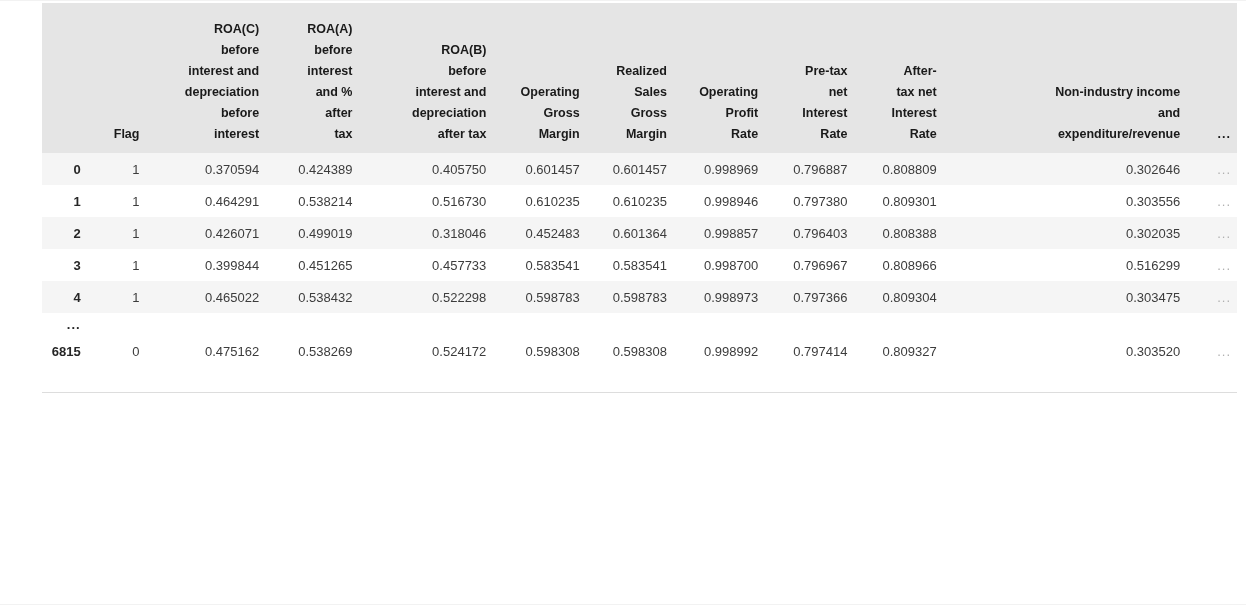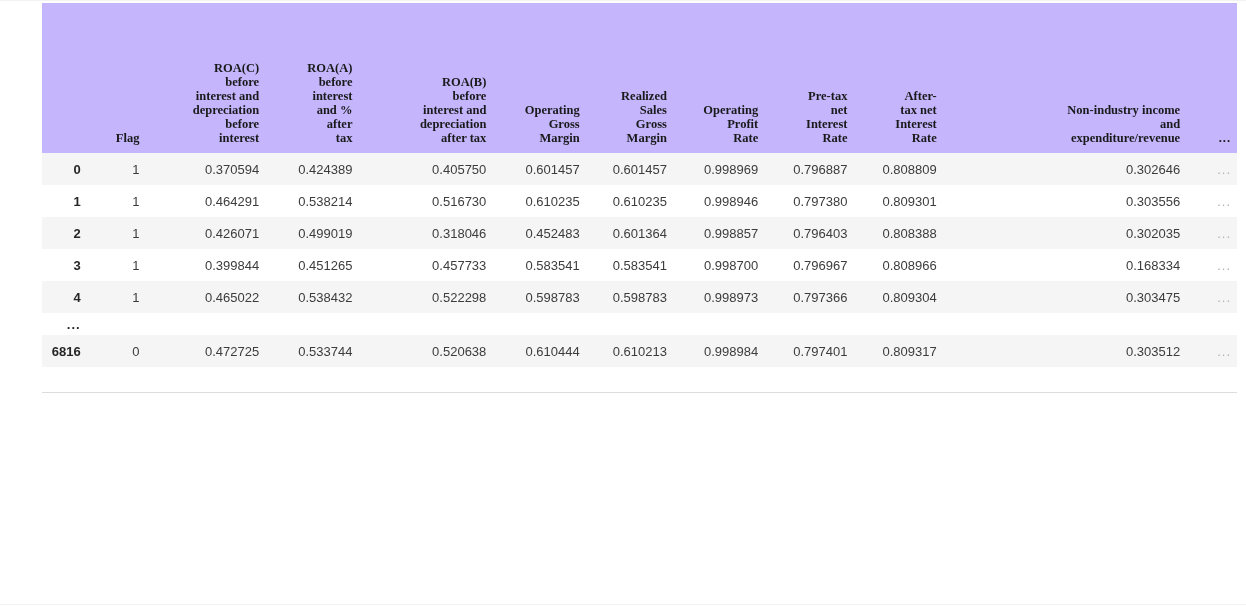--- a/index.html
+++ b/index.html
@@ -28,31 +28,31 @@
     border: none;
     margin: 0;
     position: absolute;
     left: 42px;
     top: 3px;
     width: 1195px;
     table-layout: fixed;
   }
 
   table.dataframe thead tr th {
-    font-family: Liberation Serif, serif;
+    font-family: Liberation Sans, sans-serif;
     font-size: 12.5px;
     font-weight: bold;
     color: #1a1a1a;
     text-align: right;
     vertical-align: bottom;
     padding: 0 6px 8px 6px;
-    line-height: 14px;
+    line-height: 21px;
     border: none;
     white-space: pre-line;
-    background: #c4b5fd;
+    background: #e5e5e5;
     height: 150px;
     box-sizing: border-box;
   }
 
   table.dataframe thead tr th.blank-head {
     text-align: left;
   }
 
   table.dataframe tbody tr th {
     font-family: "Liberation Sans", sans-serif;
@@ -283,21 +283,21 @@
         <th>3</th>
         <td>1</td>
         <td>0.399844</td>
         <td>0.451265</td>
         <td>0.457733</td>
         <td>0.583541</td>
         <td>0.583541</td>
         <td>0.998700</td>
         <td>0.796967</td>
         <td>0.808966</td>
-        <td>0.168334</td>
+        <td>0.516299</td>
         <td class="ellipsis-cell">...</td>
       </tr>
 
       <tr class="odd-row">
         <th>4</th>
         <td>1</td>
         <td>0.465022</td>
         <td>0.538432</td>
         <td>0.522298</td>
         <td>0.598783</td>
@@ -318,34 +318,34 @@
         <td></td>
         <td></td>
         <td></td>
         <td></td>
         <td></td>
         <td></td>
         <td></td>
       </tr>
 
 
-
-      <tr class="odd-row">
-        <th>6816</th>
+      <tr class="even-row">
+        <th>6815</th>
         <td>0</td>
-        <td>0.472725</td>
-        <td>0.533744</td>
-        <td>0.520638</td>
-        <td>0.610444</td>
-        <td>0.610213</td>
-        <td>0.998984</td>
-        <td>0.797401</td>
-        <td>0.809317</td>
-        <td>0.303512</td>
-        <td class="ellipsis-cell">...</td>
-      </tr>
+        <td>0.475162</td>
+        <td>0.538269</td>
+        <td>0.524172</td>
+        <td>0.598308</td>
+        <td>0.598308</td>
+        <td>0.998992</td>
+        <td>0.797414</td>
+        <td>0.809327</td>
+        <td>0.303520</td>
+        <td class="ellipsis-cell">...</td>
+      </tr>
+
 
 
 
     </tbody>
   </table>
 
 </div>
 
 </body></html>

